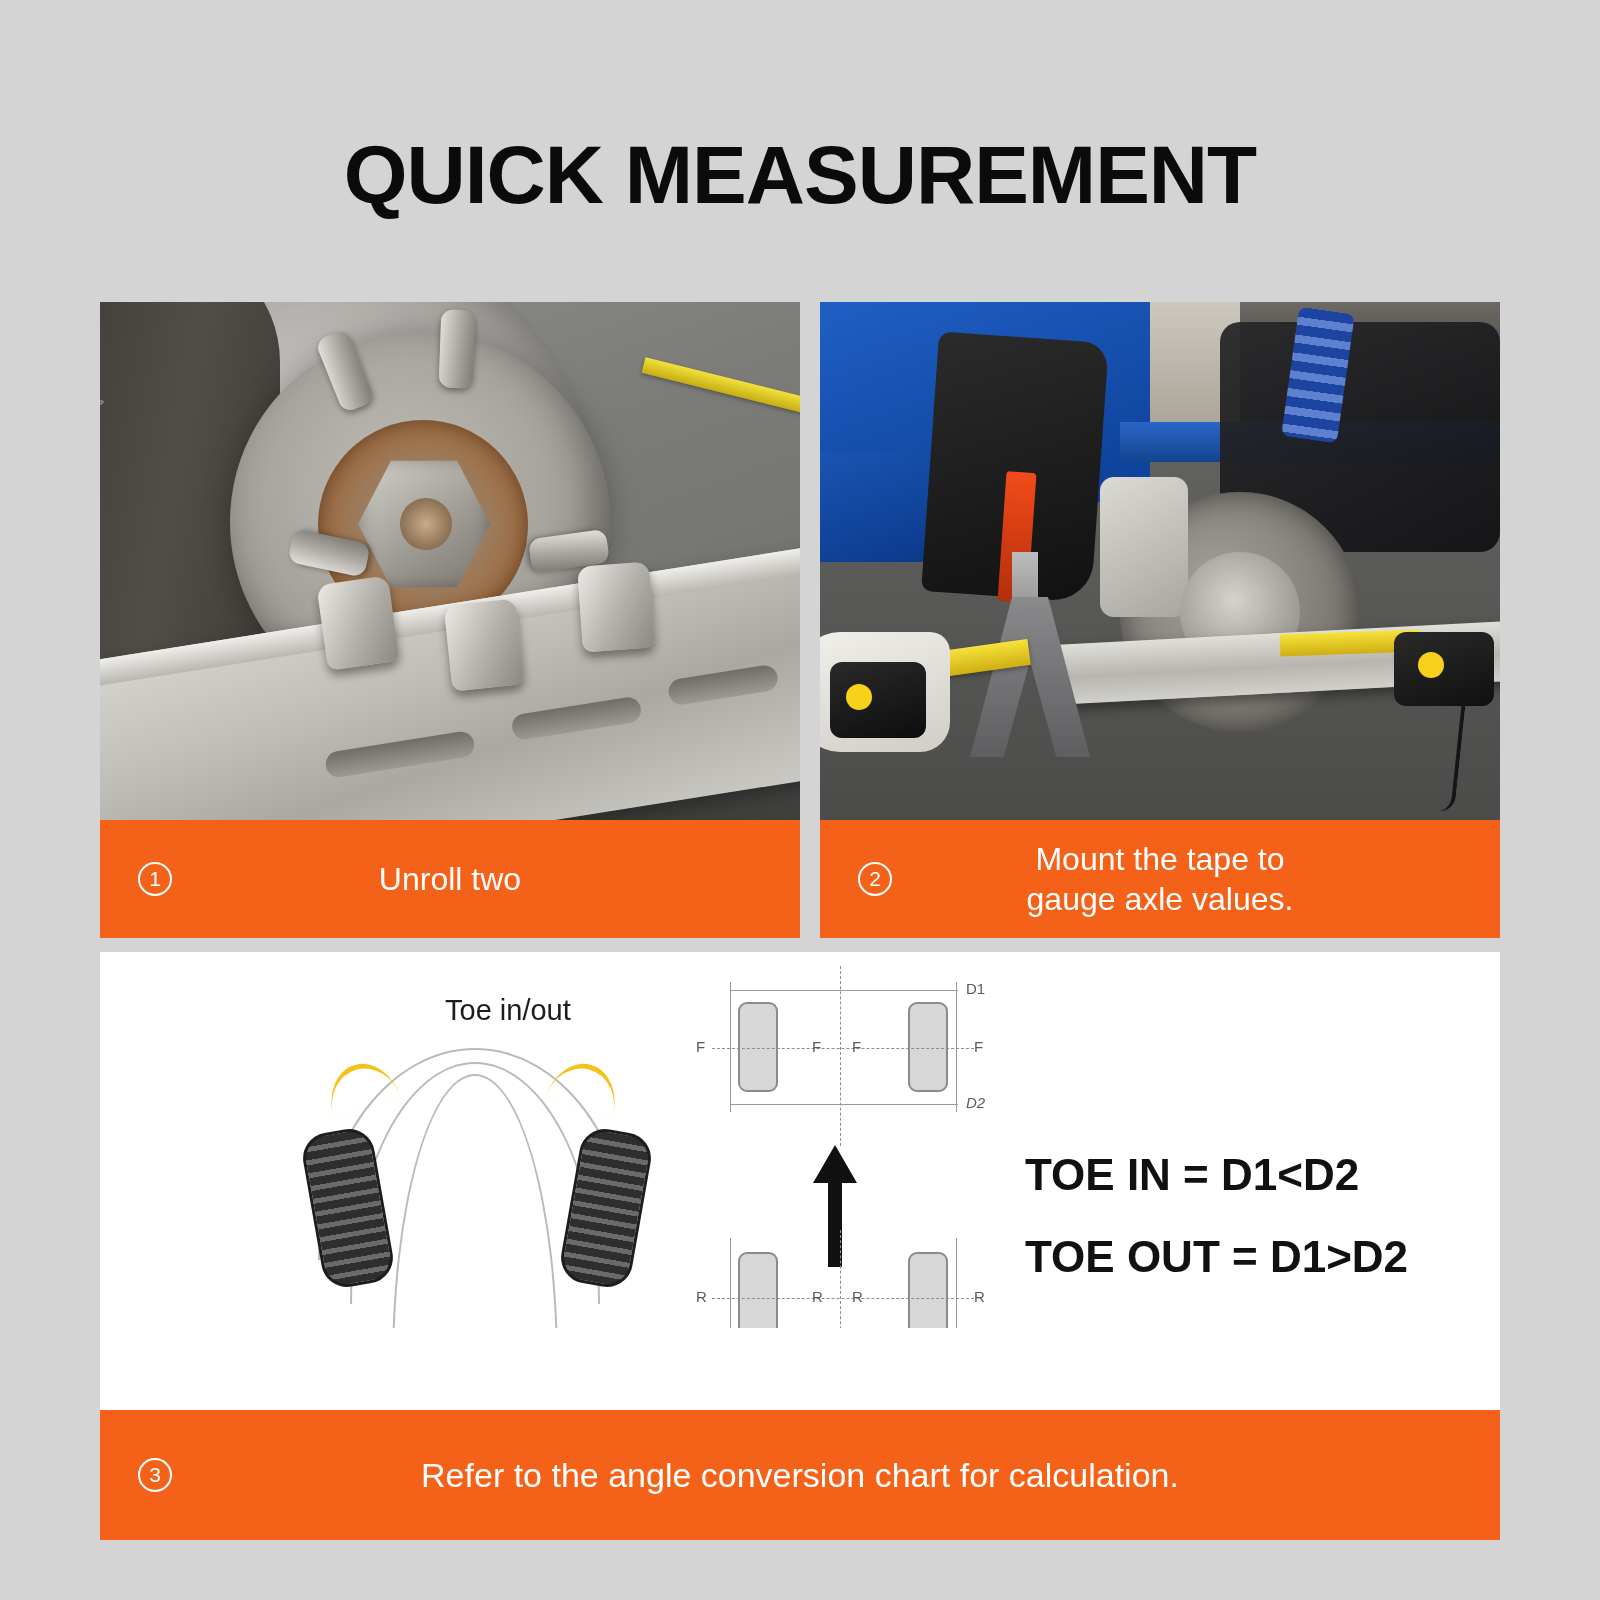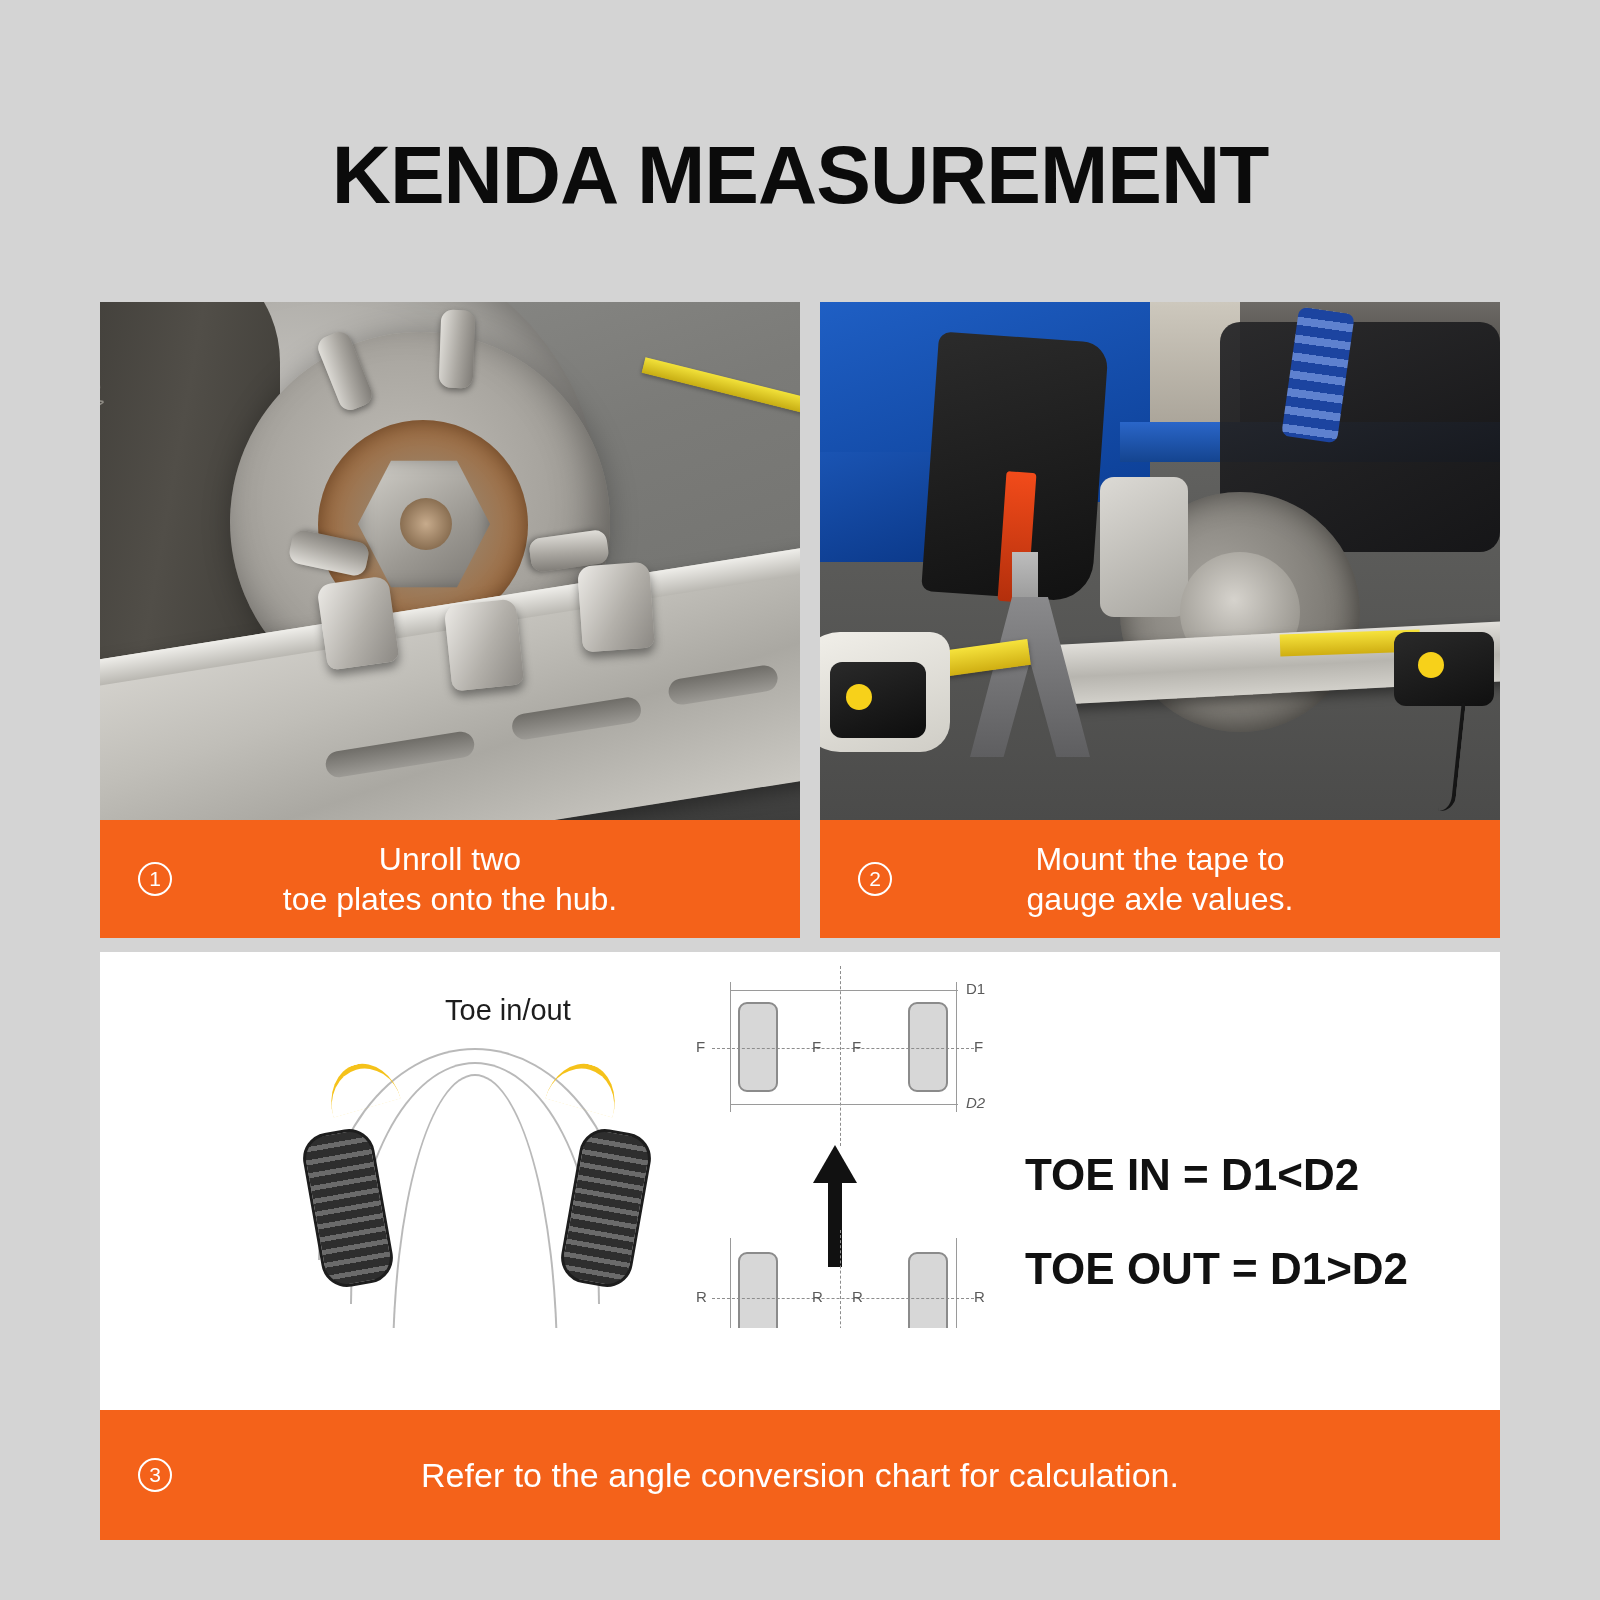--- a/index.html
+++ b/index.html
@@ -397,28 +397,28 @@
   }
   .toe-eq {
     position: absolute;
     font-size: 44px;
     font-weight: bold;
     color: #111;
     letter-spacing: 0px;
     font-family: "Liberation Sans", sans-serif;
   }
   .toe-eq-in { left: 925px; top: 158px; margin-top: 40px; }
-  .toe-eq-out { left: 925px; top: 292px; }
+  .toe-eq-out { left: 925px; top: 280px; }
 </style>
 </head>
 <body>
 
 <div class="page">
 
-  <div class="title">KENDA MEASUREMENT</div>
+  <div class="title">QUICK MEASUREMENT</div>
 
   <div class="panel panel-tl">
     <div class="photo">
       <div class="p1-bg"></div>
       <div class="p1-floor"></div>
       <div class="p1-rotor"></div>
       <div class="p1-tire">
         <div class="p1-tire-text">KENDA</div>
       </div>
       <div class="p1-hubface"></div>
@@ -441,21 +441,20 @@
       </div>
 
       <div class="p1-cap" style="left:222px; top:278px; transform:rotate(-8deg);"></div>
       <div class="p1-cap" style="left:348px; top:300px; transform:rotate(-6deg);"></div>
       <div class="p1-cap" style="left:480px; top:262px; transform:rotate(-4deg);"></div>
     </div>
     <div class="caption">
       <div class="step-num">1</div>
       <div class="caption-text">
         <div>Unroll two</div>
-        <div>toe plates onto the hub.</div>
       </div>
     </div>
   </div>
 
   <div class="panel panel-tr">
     <div class="photo">
       <div class="p2-bg"></div>
       <div class="p2-underbody"></div>
       <div class="p2-engbay"></div>
       <div class="p2-car"></div>

